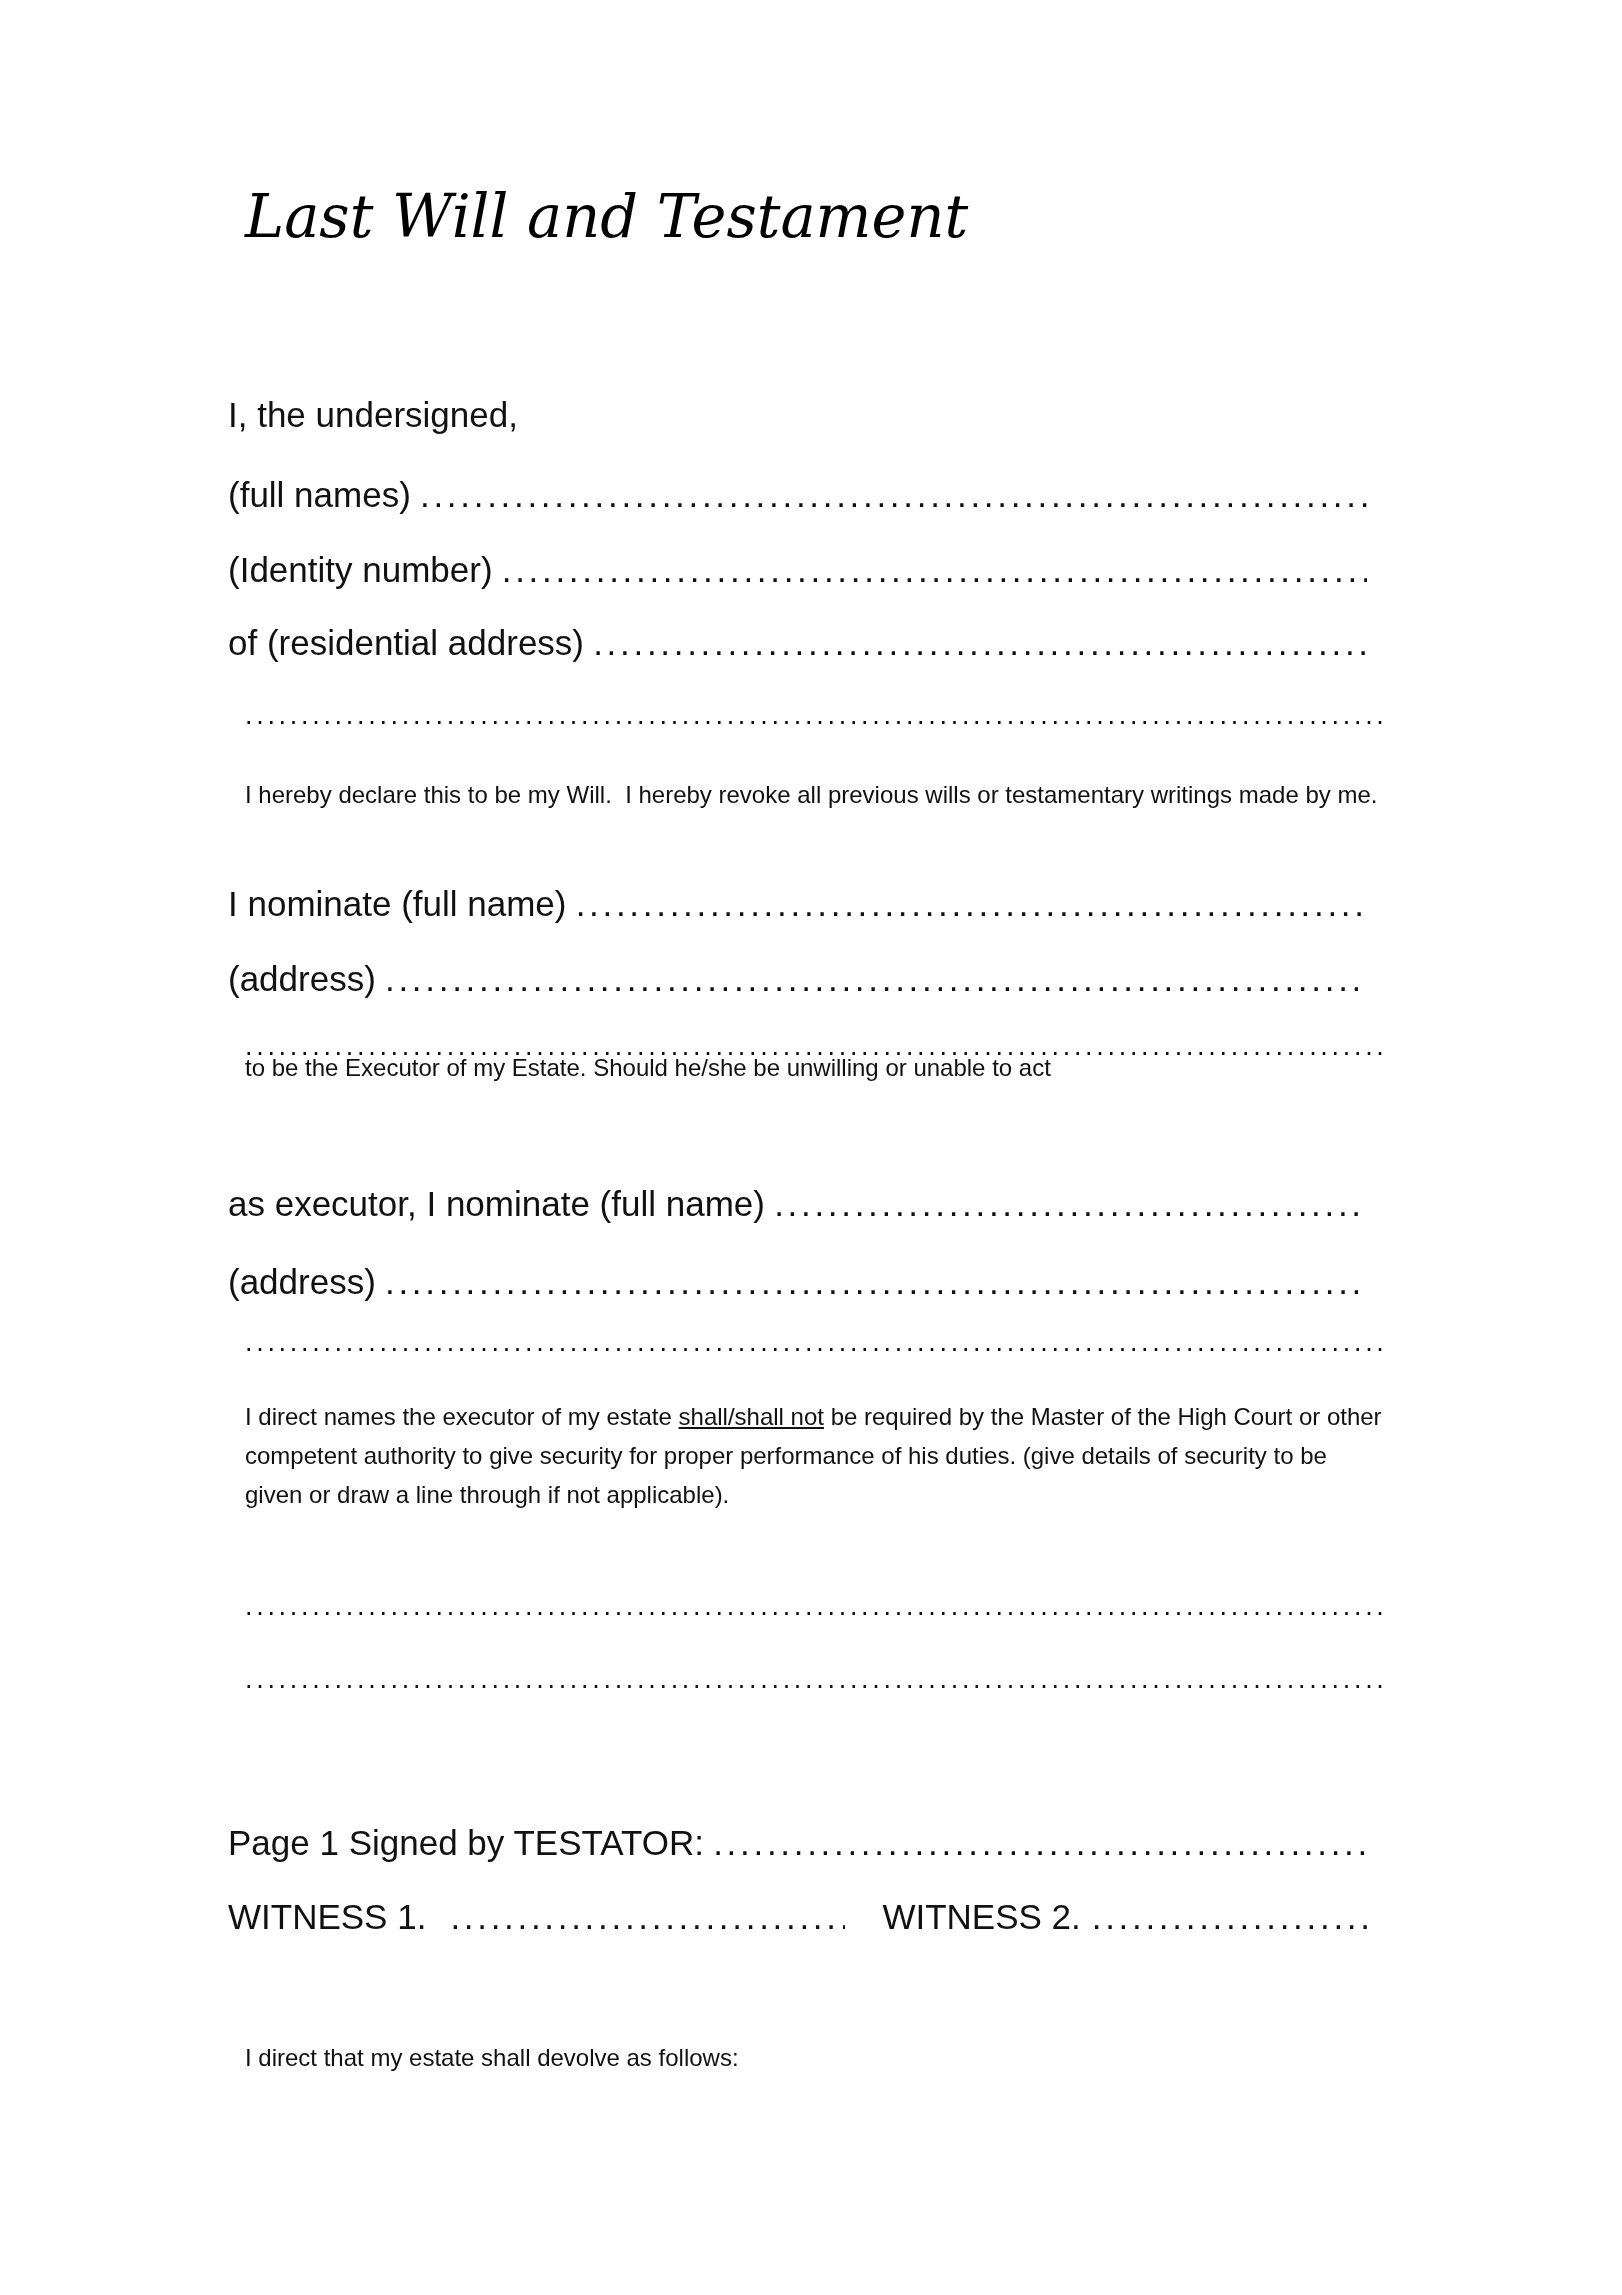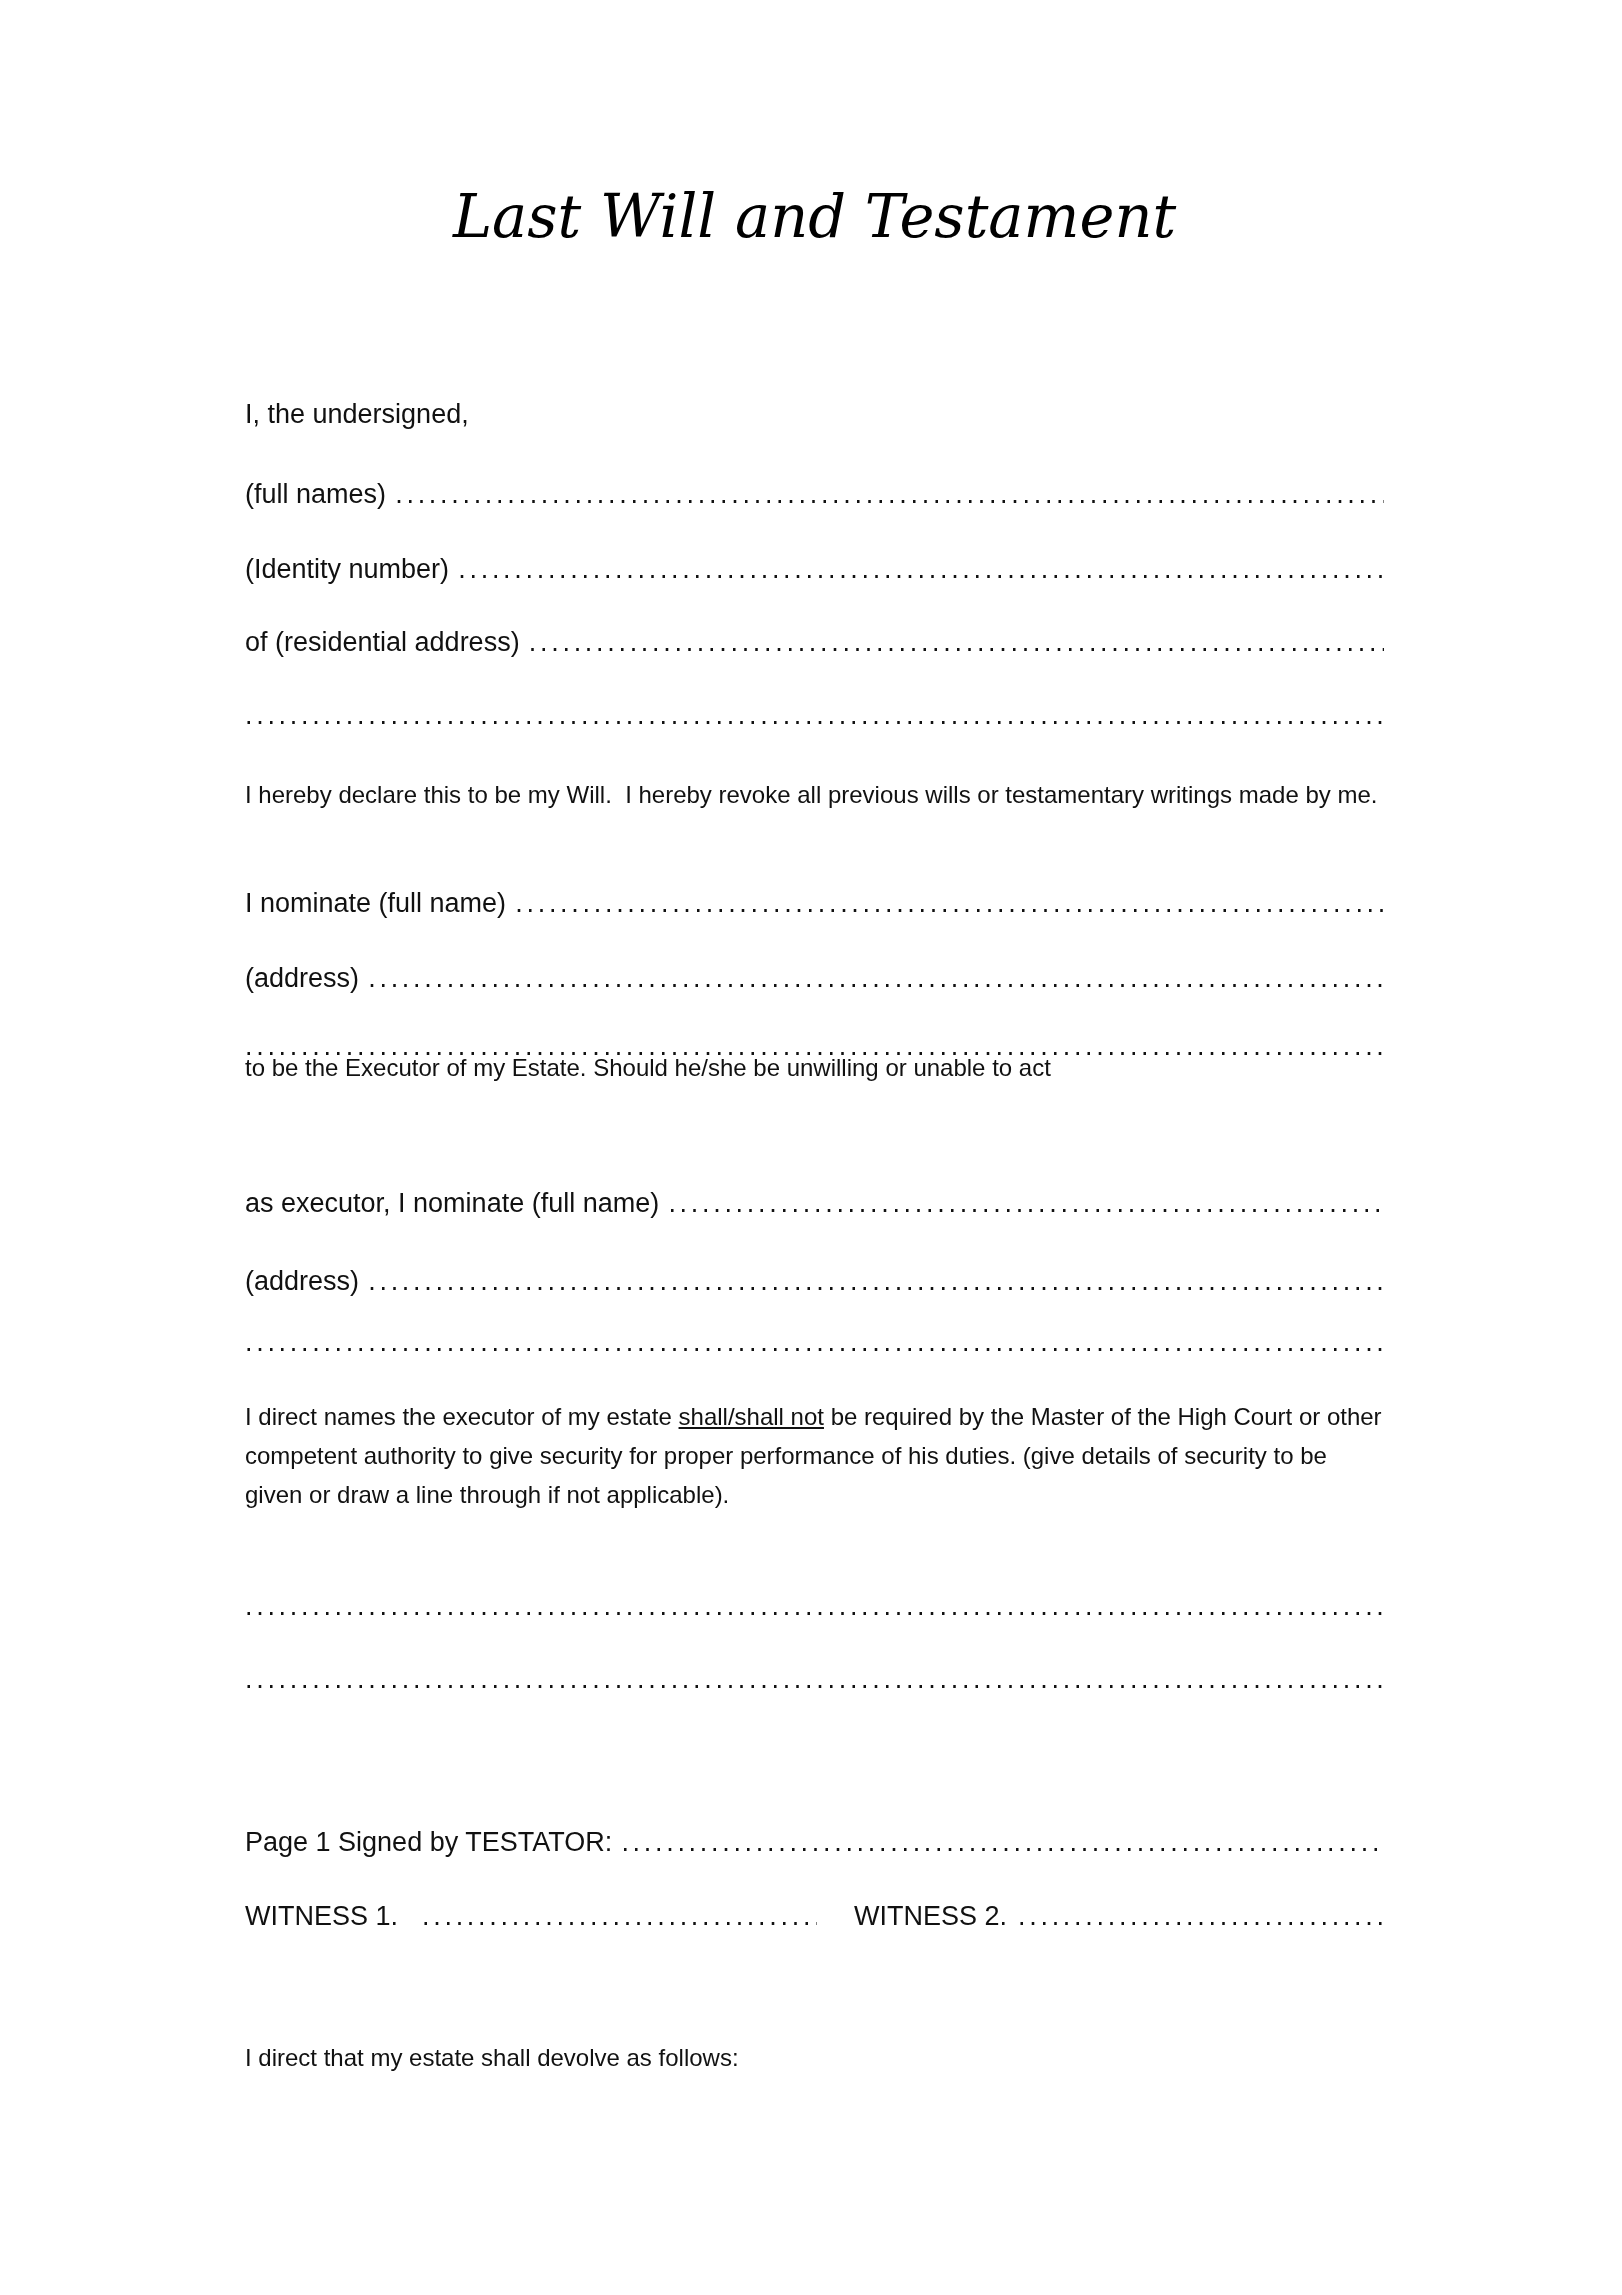--- a/index.html
+++ b/index.html
@@ -15,33 +15,32 @@
     font-family: "Liberation Sans", sans-serif;
     color: #111111;
     overflow: hidden;
   }
   .title {
     position: absolute;
     top: 182px;
     left: 245px;
     width: 1139px;
     margin: 0;
-    text-align: center;
     font-family: "DejaVu Serif", serif;
     font-style: italic;
     font-weight: normal;
     font-size: 59px;
     line-height: 1.2;
     color: #000000;
   }
   .line {
     position: absolute;
-    left: 245px;
+    left: 228px;
     width: 1139px;
-    font-size: 27px;
+    font-size: 35px;
     line-height: 37px;
     display: flex;
     align-items: center;
     white-space: nowrap;
   }
   .label {
     white-space: nowrap;
     flex: 0 0 auto;
   }
   .dots {

